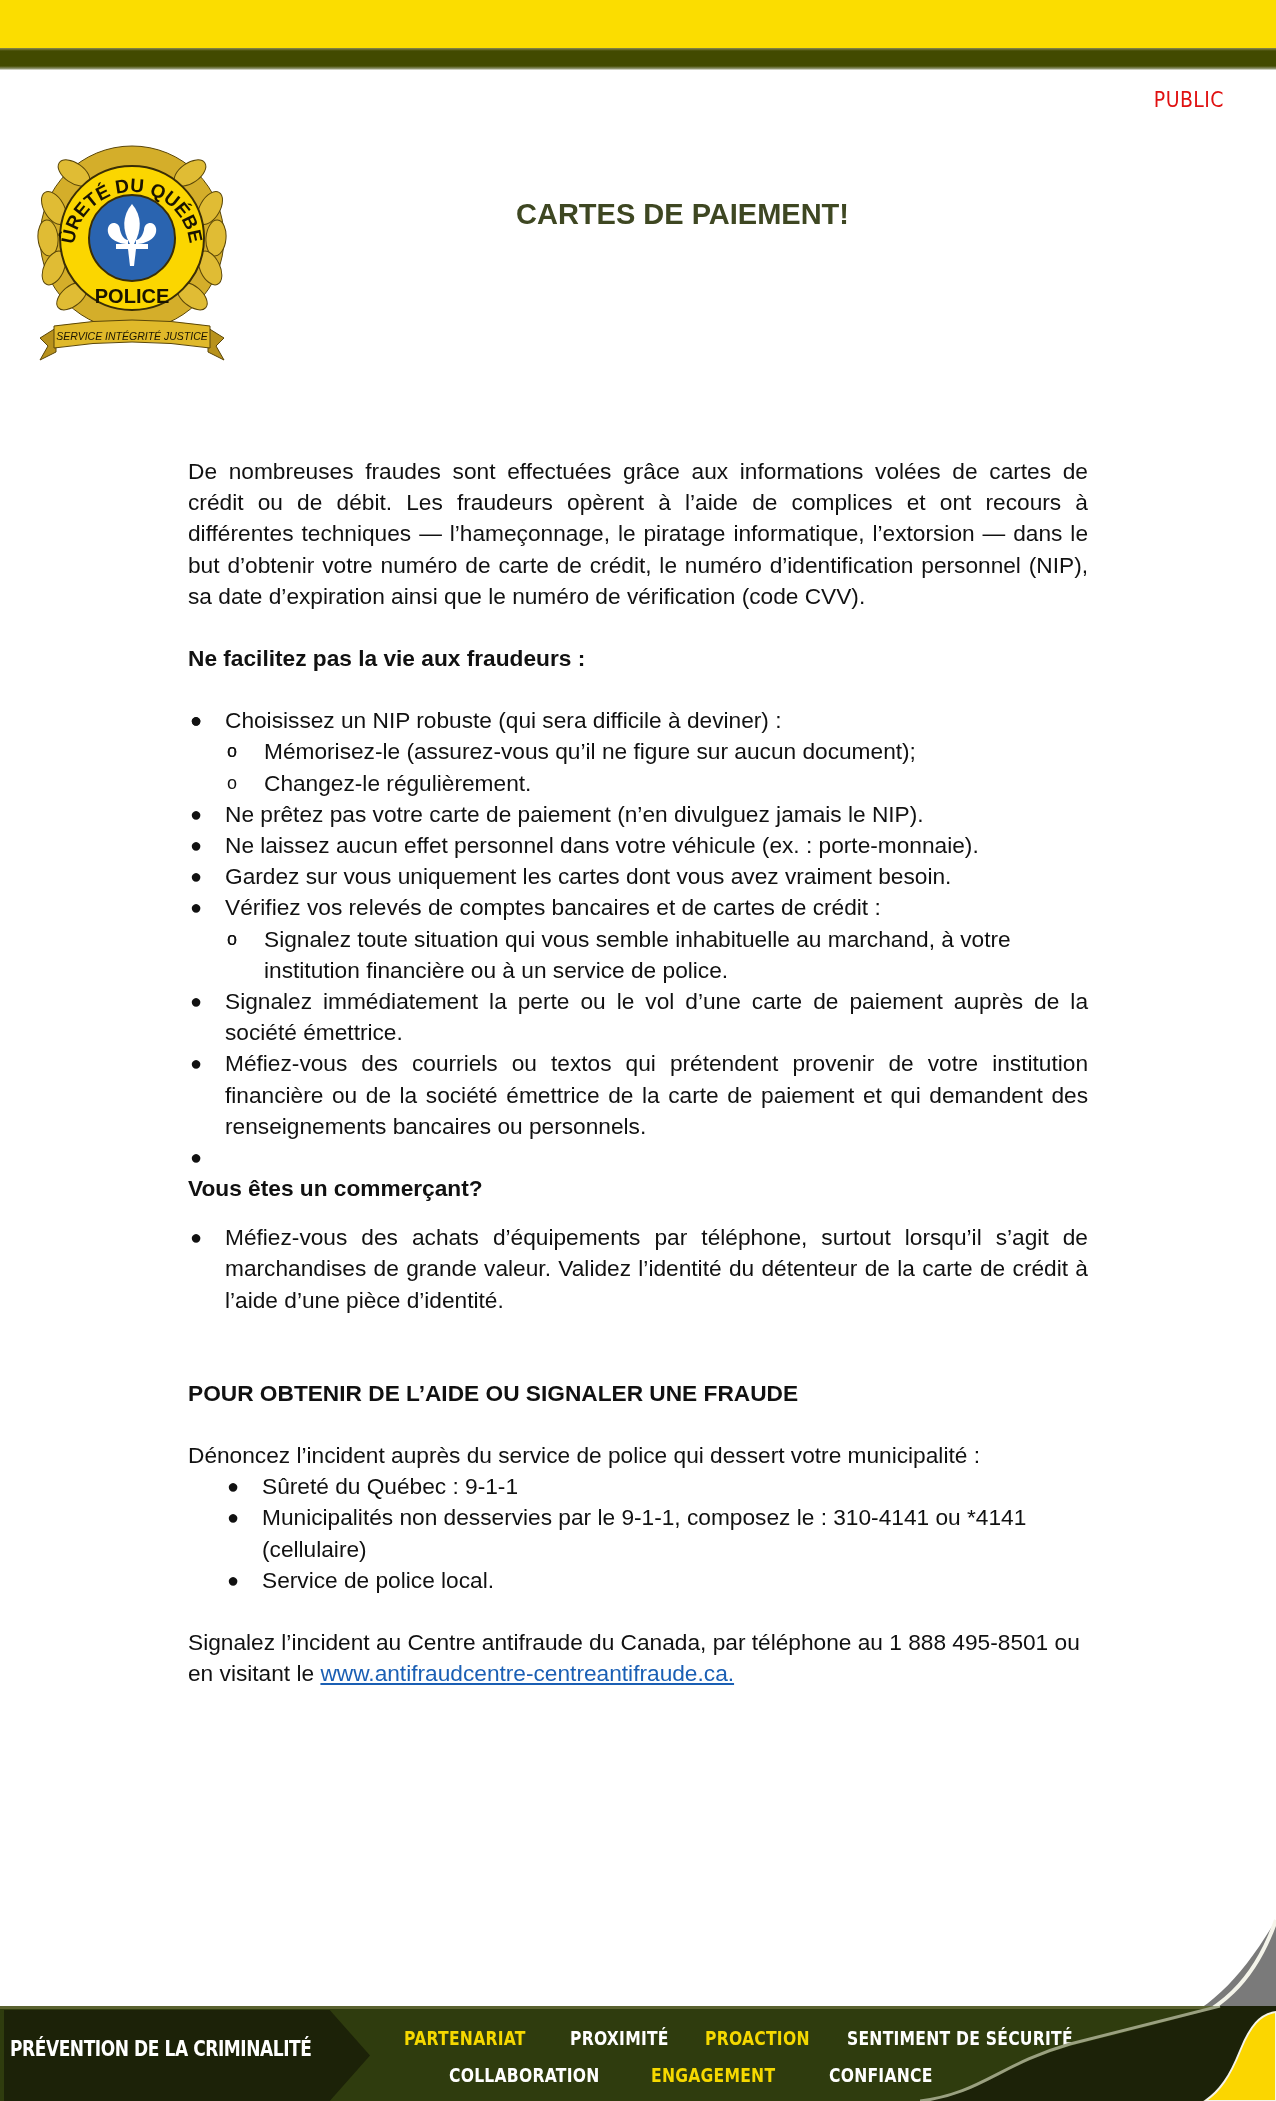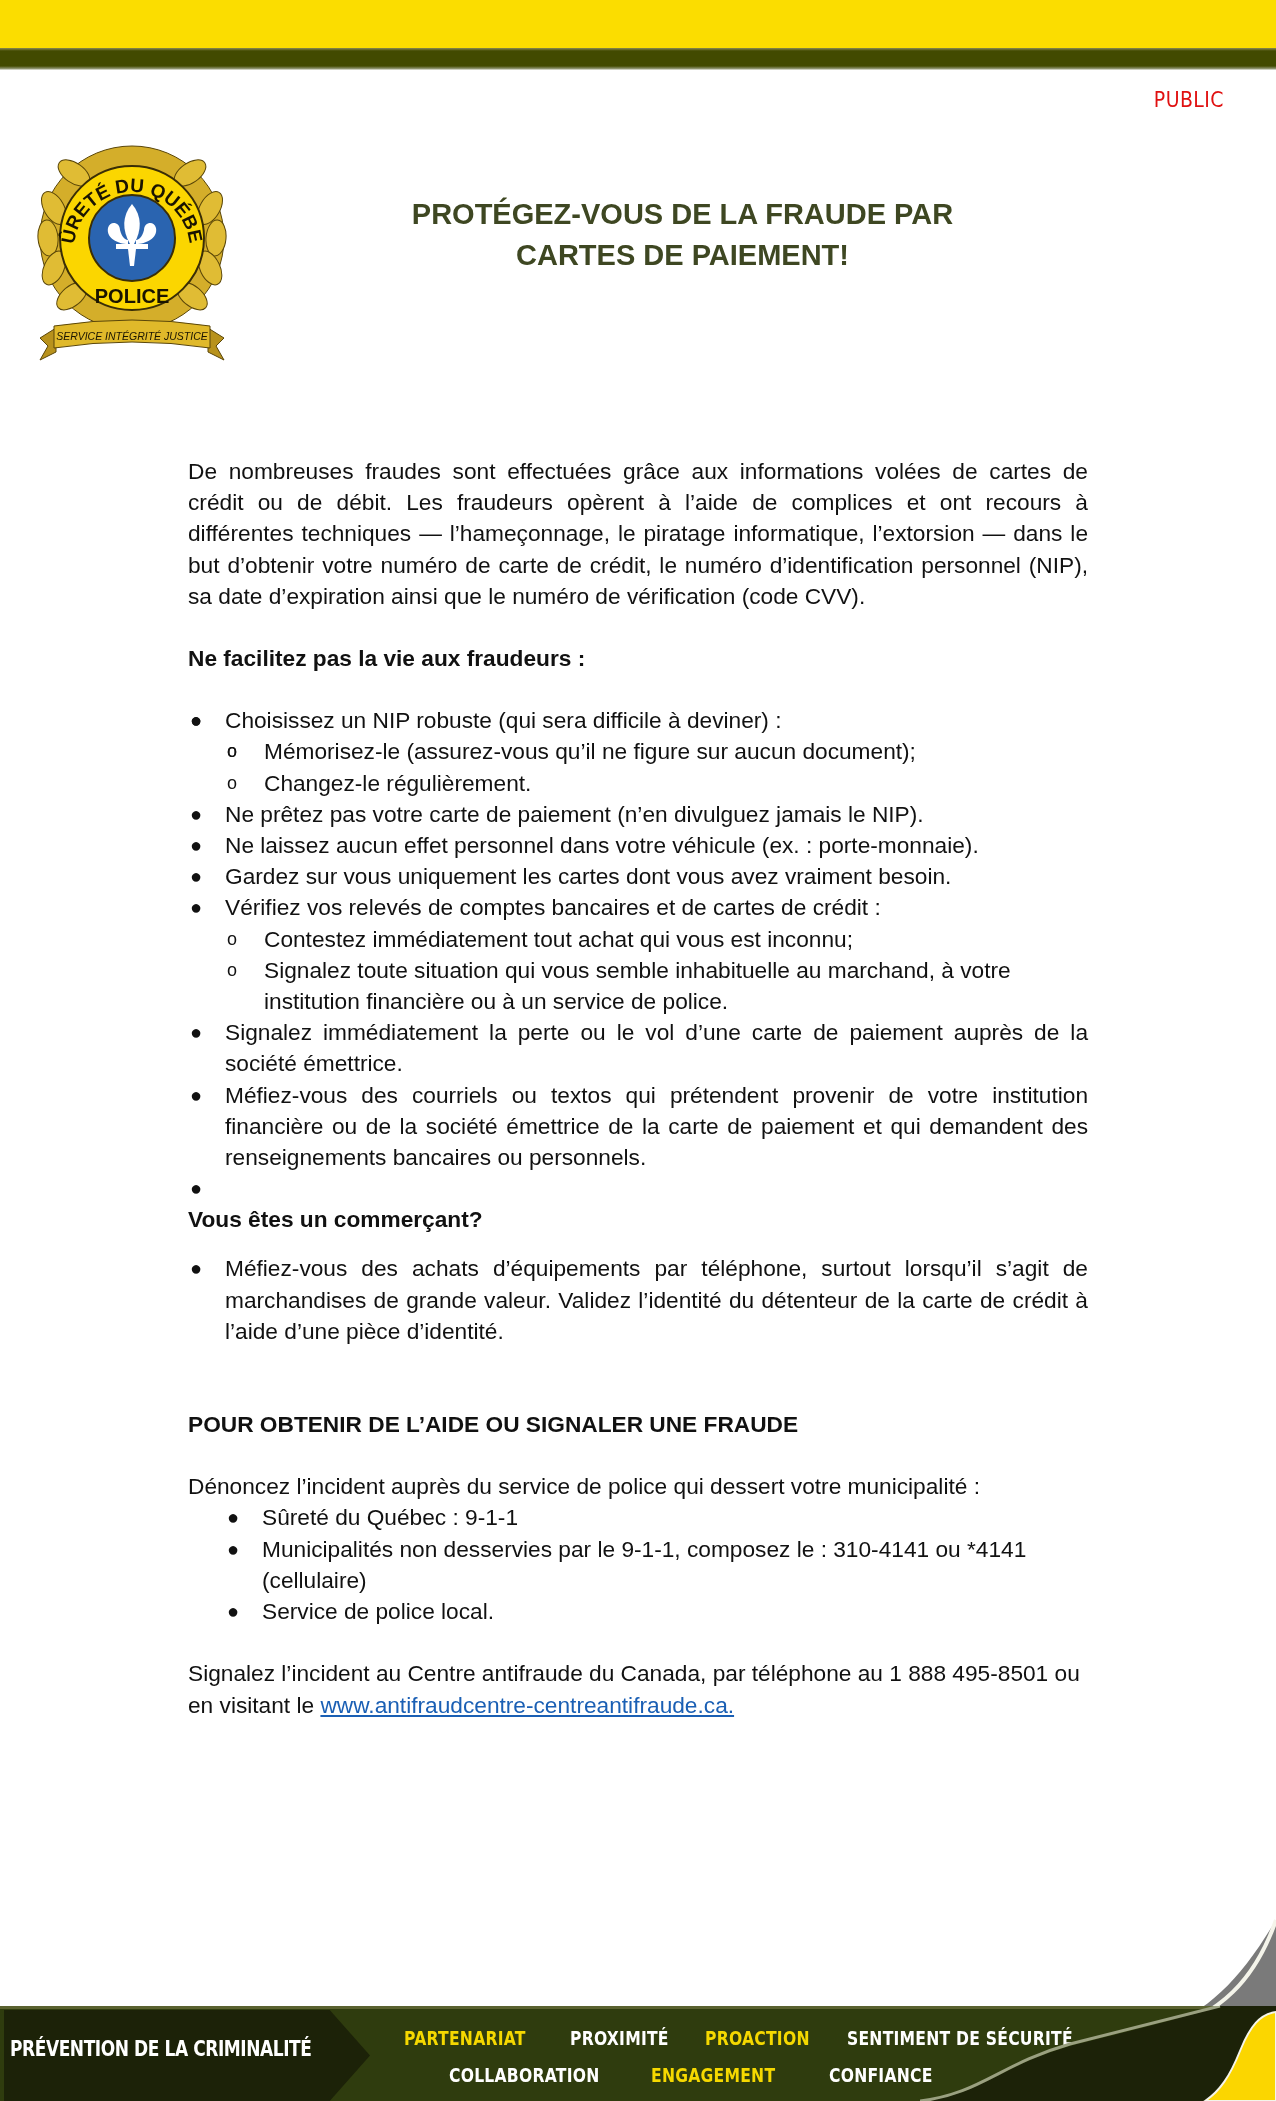--- a/index.html
+++ b/index.html
@@ -97,41 +97,40 @@
 
   <g>
     <path d="M6 200 L 22 190 L 22 214 L 6 222 L 14 208 Z" fill="#b8921c" stroke="#5a4608"></path>
     <path d="M190 200 L 174 190 L 174 214 L 190 222 L 182 208 Z" fill="#b8921c" stroke="#5a4608"></path>
     <path d="M20 188 Q 98 176 176 188 L 176 210 Q 98 198 20 210 Z" fill="#e0b92a" stroke="#5a4608"></path>
     <text x="98" y="202" text-anchor="middle" font-family="Liberation Sans, sans-serif" font-size="10.5" font-style="italic" fill="#1a1400">SERVICE INTÉGRITÉ JUSTICE</text>
   </g>
 </svg>
 
 <div class="title">
-  <div>PROTÉGEZ-VOUS DE LA FRAUDE PAR</div>
   <div>CARTES DE PAIEMENT!</div>
 </div>
 
 <div class="content">
   <p class="intro">De nombreuses fraudes sont effectuées grâce aux informations volées de cartes de crédit ou de débit. Les fraudeurs opèrent à l’aide de complices et ont recours à différentes techniques — l’hameçonnage, le piratage informatique, l’extorsion — dans le but d’obtenir votre numéro de carte de crédit, le numéro d’identification personnel (NIP), sa date d’expiration ainsi que le numéro de vérification (code CVV).</p>
 
   <p class="h-bold">Ne facilitez pas la vie aux fraudeurs :</p>
   <div class="gap1"></div>
   <ul class="l1" id="tips-list">
       <li><span class="bullet">●</span></li>
       <li><span class="bullet">●</span><span>Choisissez un NIP robuste (qui sera difficile à deviner) :</span><ul class="l2">
           <li><span class="bullet">o</span></li>
           <li><span class="bullet">o</span><span>Mémorisez-le (assurez-vous qu’il ne figure sur aucun document);</span></li>
           <li><span class="bullet">o</span><span>Changez-le régulièrement.</span></li>
         </ul></li>
       <li><span class="bullet">●</span><span>Ne prêtez pas votre carte de paiement (n’en divulguez jamais le NIP).</span></li>
       <li><span class="bullet">●</span><span>Ne laissez aucun effet personnel dans votre véhicule (ex. : porte-monnaie).</span></li>
       <li><span class="bullet">●</span><span>Gardez sur vous uniquement les cartes dont vous avez vraiment besoin.</span></li>
       <li><span class="bullet">●</span><span>Vérifiez vos relevés de comptes bancaires et de cartes de crédit :</span><ul class="l2">
-          <li><span class="bullet">o</span><span>Contestez immédiatement tout achat qui vous est inconnu;</span></li>
+          <li><span class="bullet">o</span></li>
           <li><span class="bullet">o</span><span>Signalez toute situation qui vous semble inhabituelle au marchand, à votre institution financière ou à un service de police.</span></li>
         </ul></li>
       <li><span class="bullet">●</span><span>Signalez immédiatement la perte ou le vol d’une carte de paiement auprès de la société émettrice.</span></li>
       <li><span class="bullet">●</span><span>Méfiez-vous des courriels ou textos qui prétendent provenir de votre institution financière ou de la société émettrice de la carte de paiement et qui demandent des renseignements bancaires ou personnels.</span></li>
       <li><span class="bullet">●</span></li>
     </ul>
 
   <div class="gap-merchant"></div>
   <p class="h-bold">Vous êtes un commerçant?</p>
   <div style="height:18px"></div>

